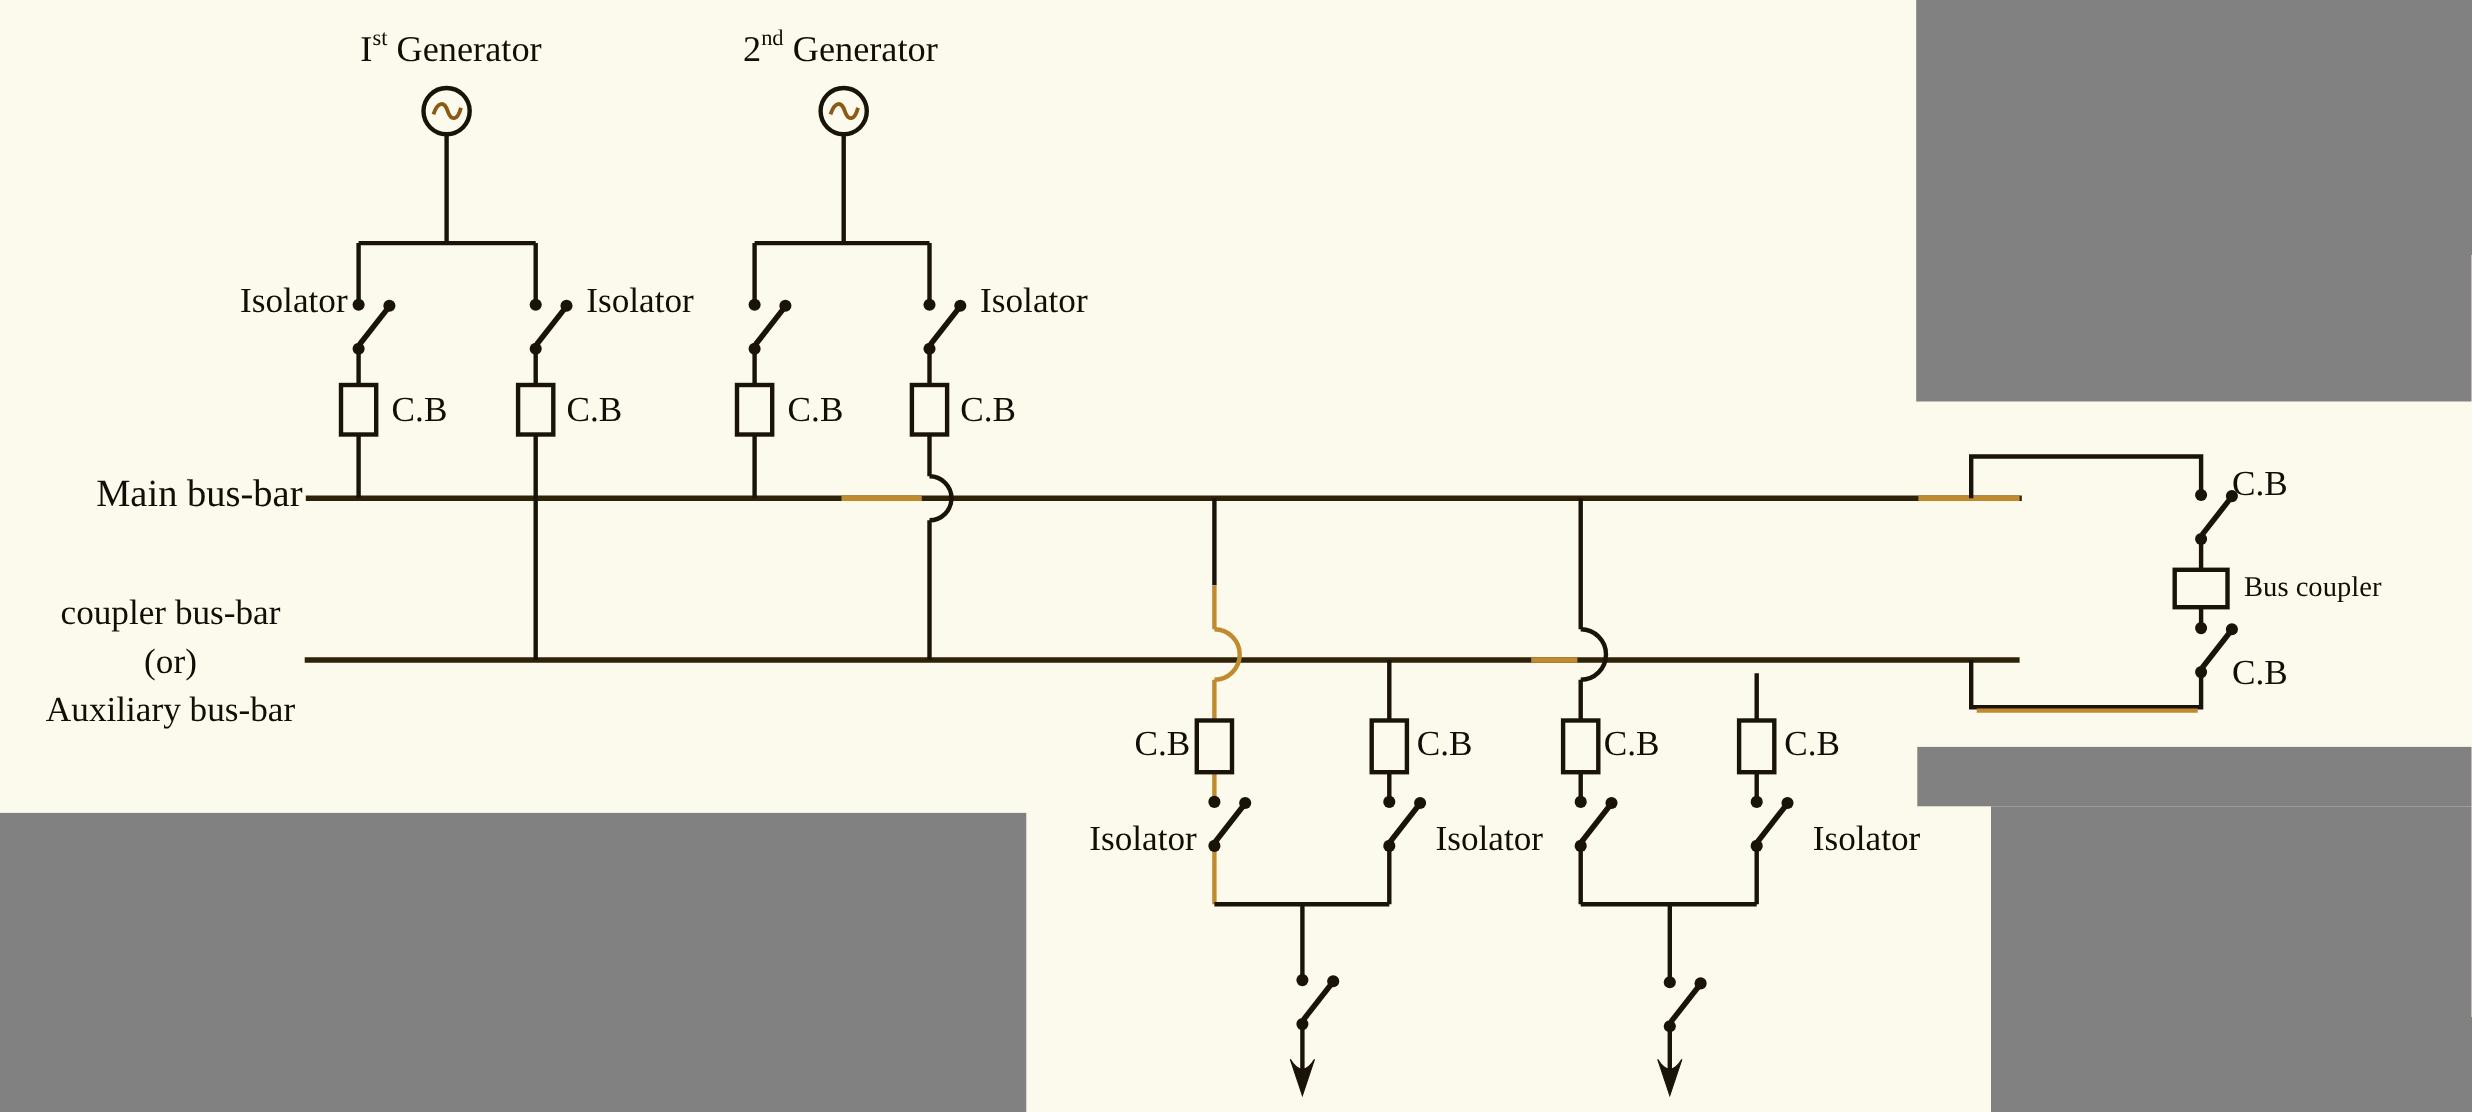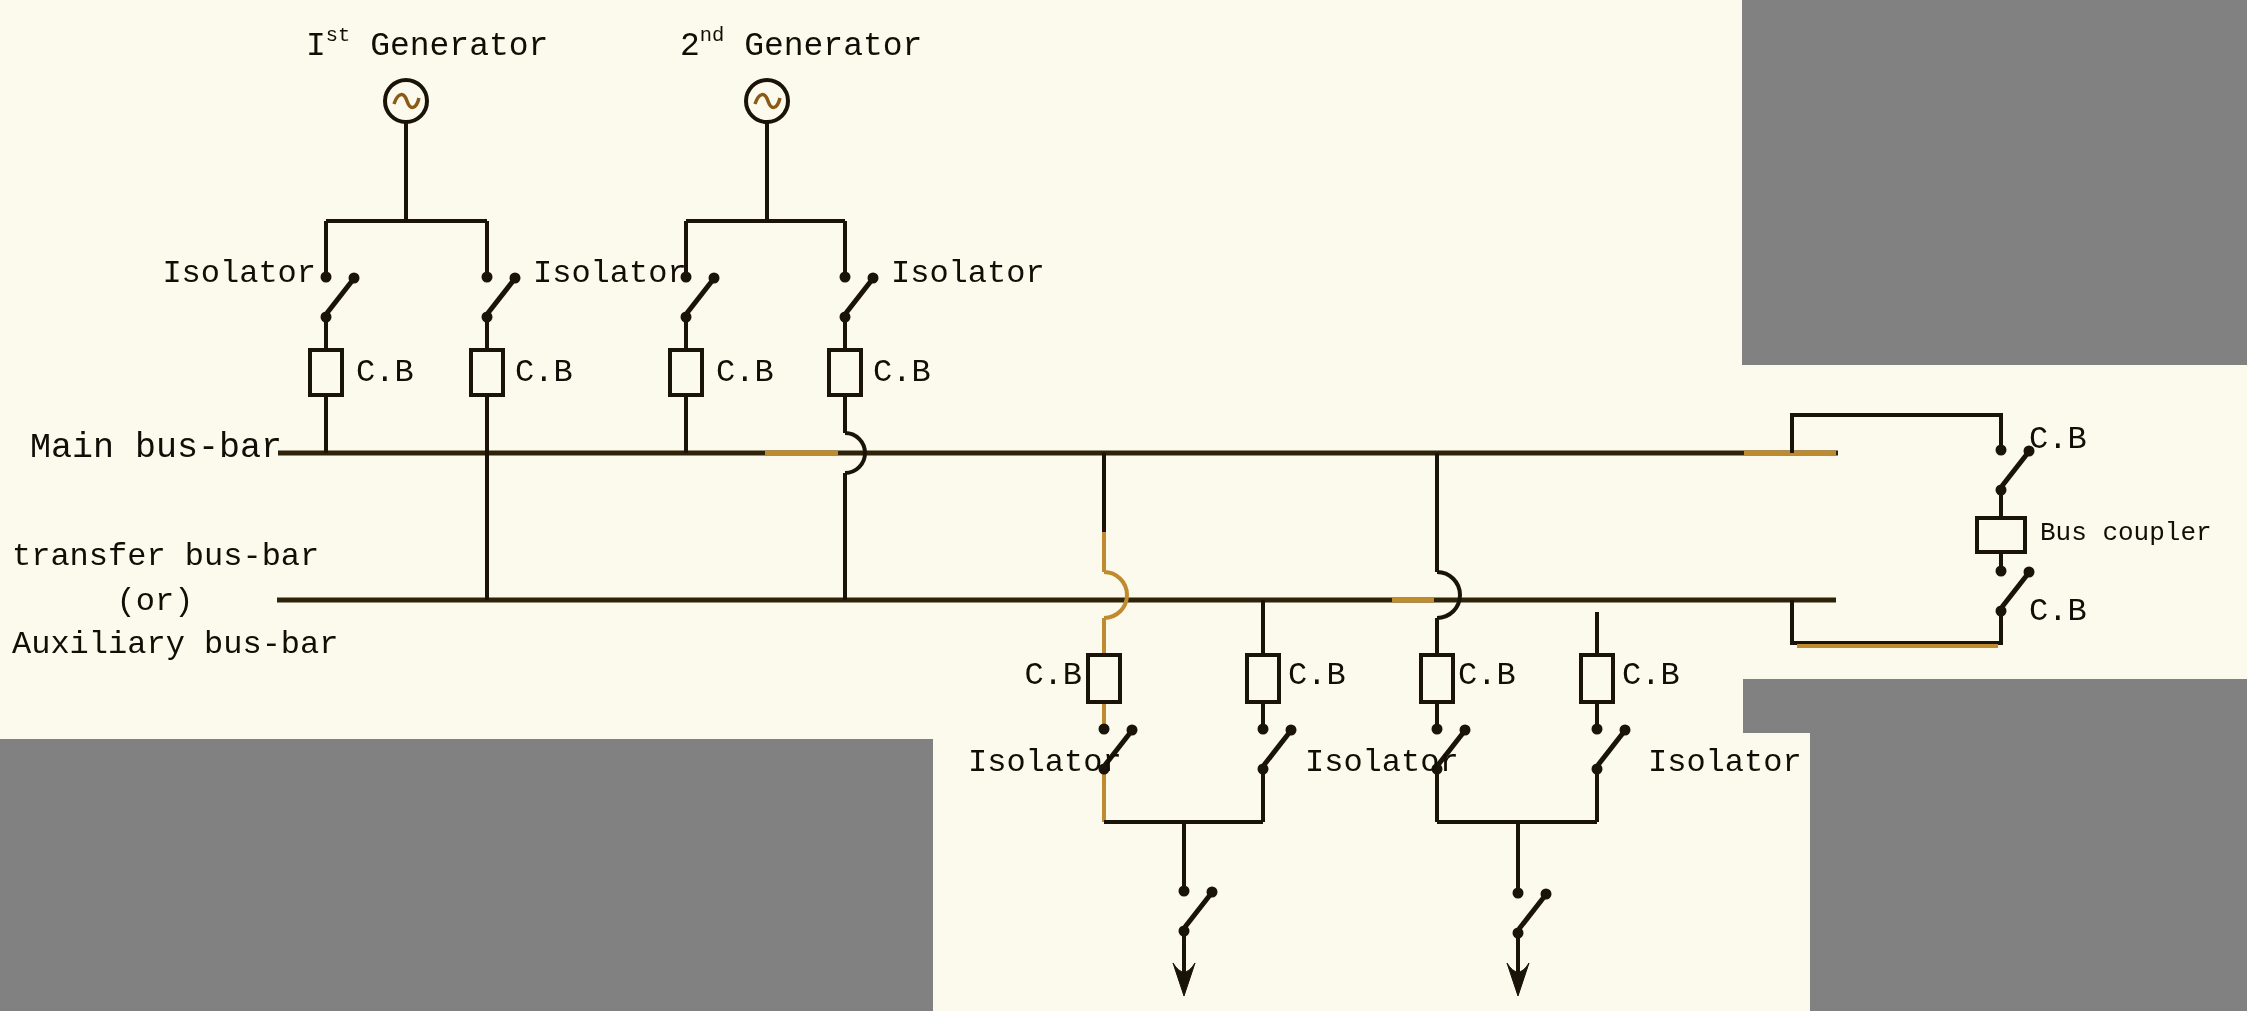--- a/index.html
+++ b/index.html
@@ -10,21 +10,20 @@
     overflow:hidden;
   }
   .stage{position:relative;width:2247px;height:1011px;background:#fcfaec;}
   .stage svg{position:absolute;left:0;top:0;}
   .lbl{
     position:absolute;
     font-size:32px;
     color:#120d06;
     line-height:1.06;
     white-space:nowrap;
-    font-family:Liberation Mono, monospace;
   }
   .lbl.gen{font-size:33px;}
   .lbl sup{font-size:0.62em;position:relative;top:-0.1em;}
   .ta-r{text-align:right;}
   .ta-c{text-align:center;}
   .wire{stroke:#1a130a;fill:none;stroke-width:4;stroke-linecap:butt;}
   .bus{stroke:#2e2209;fill:none;stroke-width:5;}
   .tanline{stroke:#c08a2e;fill:none;stroke-width:4;}
   .tanbus{stroke:#c08a2e;fill:none;stroke-width:5;}
   .cbbox{fill:#fcfaec;stroke:#1a130a;stroke-width:4;}
@@ -149,33 +148,33 @@
       <rect class="cbbox" x="1977" y="518" width="48" height="34"></rect>
       <path class="wire" d="M2001,552 V571"></path>
       <use href="#sw" x="2001" y="571"></use>
       <path class="wire" d="M2001,611 V643 H1792 V600"></path>
       <path class="tanline" d="M1797,646 H1998" stroke-width="3"></path>
     </g>
   </svg>
 
   <div class="lbl gen ta-c" style="left:306px;top:27px;width:208px;"><span>I</span><sup>st</sup><span> Generator</span></div>
 
-  <div class="lbl gen ta-c" style="left:680px;top:27px;width:216px;"><span>2</span><sup>nd</sup><span> Generator</span></div>
+  <div class="lbl gen ta-c" style="left:656px;top:27px;width:216px;"><span>2</span><sup>nd</sup><span> Generator</span></div>
 
   <div class="lbl ta-r" style="left:158px;top:257px;width:158px;">Isolator</div>
   <div class="lbl" style="left:533px;top:257px;">Isolator</div>
   <div class="lbl" style="left:891px;top:257px;">Isolator</div>
 
   <div class="lbl" style="left:356px;top:356px;">C.B</div>
   <div class="lbl" style="left:515px;top:356px;">C.B</div>
   <div class="lbl" style="left:716px;top:356px;">C.B</div>
   <div class="lbl" style="left:873px;top:356px;">C.B</div>
 
   <div class="lbl ta-r" style="left:30px;top:430px;width:245px;font-size:35px;">Main bus-bar</div>
-  <div class="lbl ta-c" style="left:12px;top:540px;width:286px;">transfer bus-bar</div>
+  <div class="lbl ta-c" style="left:12px;top:540px;width:286px;">coupler bus-bar</div>
   <div class="lbl ta-c" style="left:12px;top:628px;width:286px;">Auxiliary bus-bar</div>
   <div class="lbl ta-c" style="left:12px;top:585px;width:286px;">(or)</div>
 
   <div class="lbl ta-r" style="left:1014px;top:659px;width:68px;">C.B</div>
   <div class="lbl" style="left:1288px;top:659px;">C.B</div>
   <div class="lbl" style="left:1458px;top:659px;">C.B</div>
   <div class="lbl" style="left:1622px;top:659px;">C.B</div>
 
   <div class="lbl ta-r" style="left:968px;top:746px;width:120px;">Isolator</div>
   <div class="lbl" style="left:1305px;top:746px;">Isolator</div>

